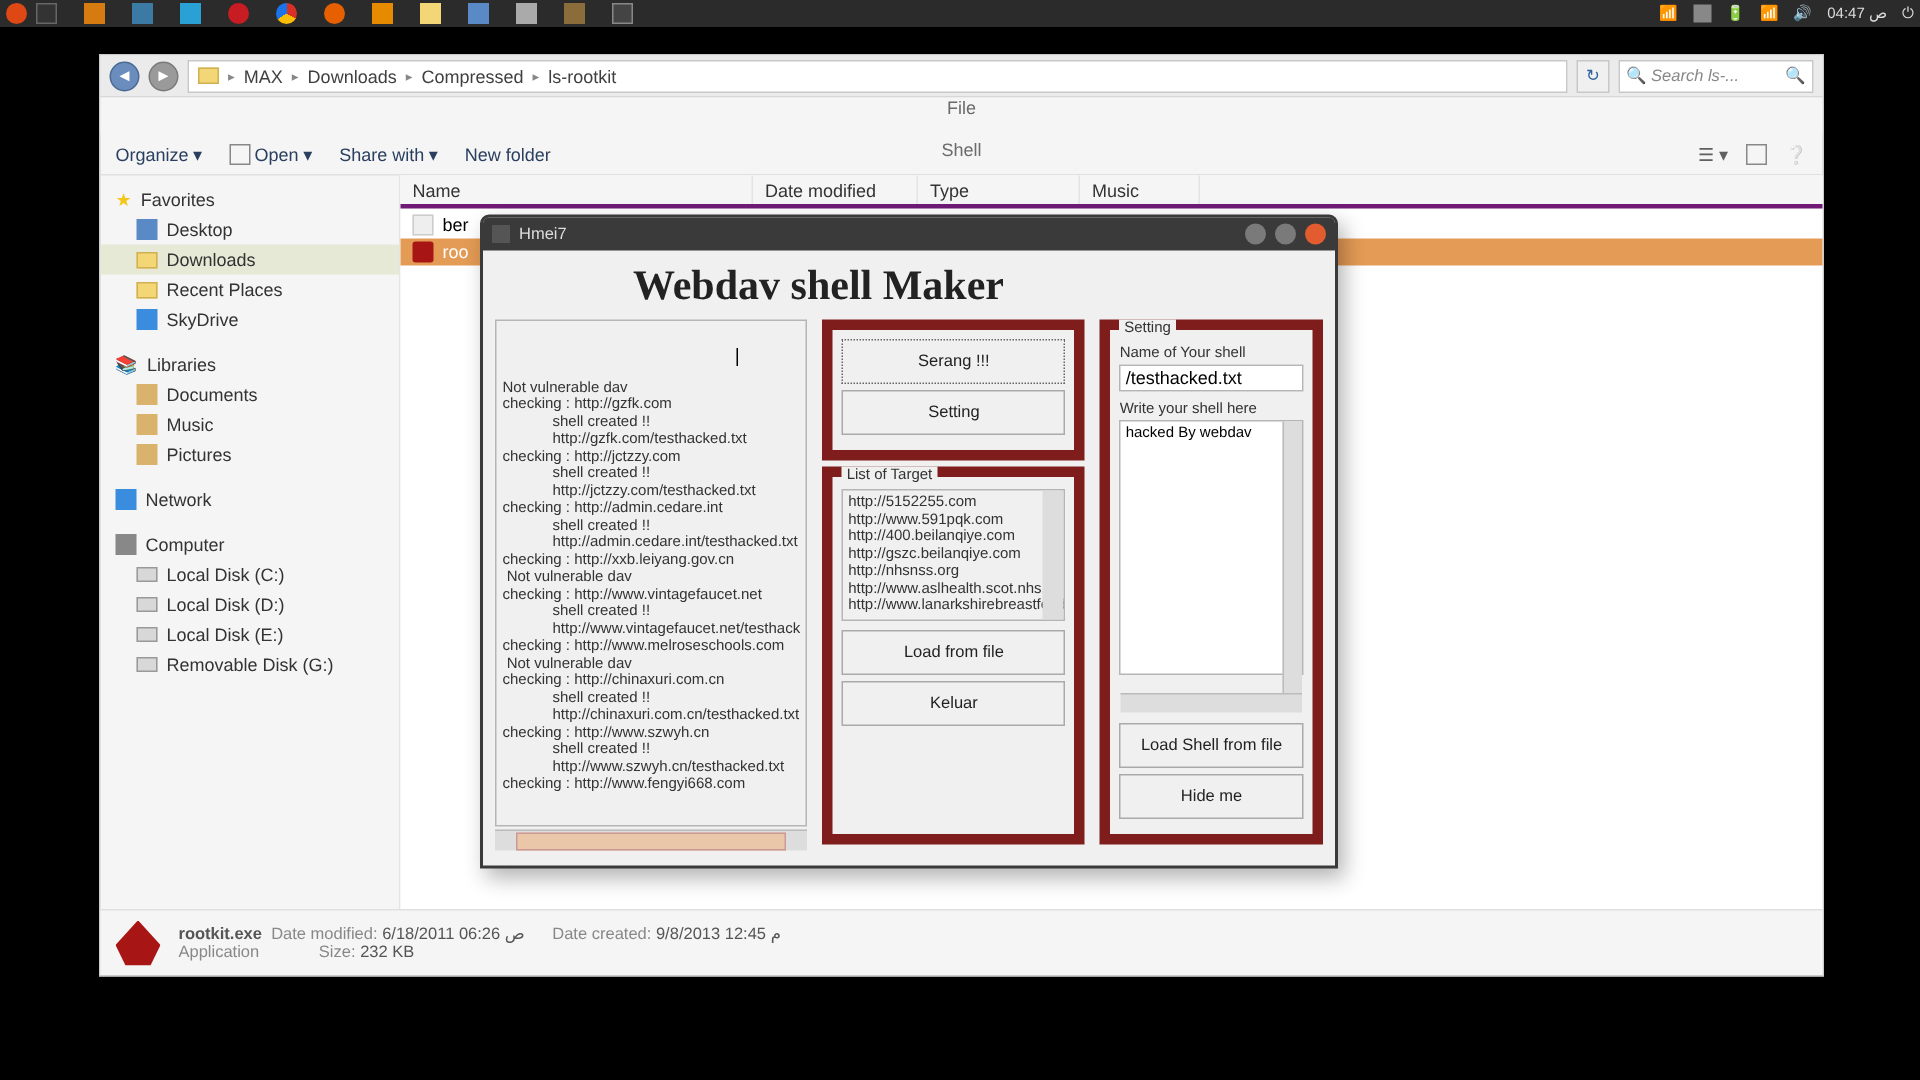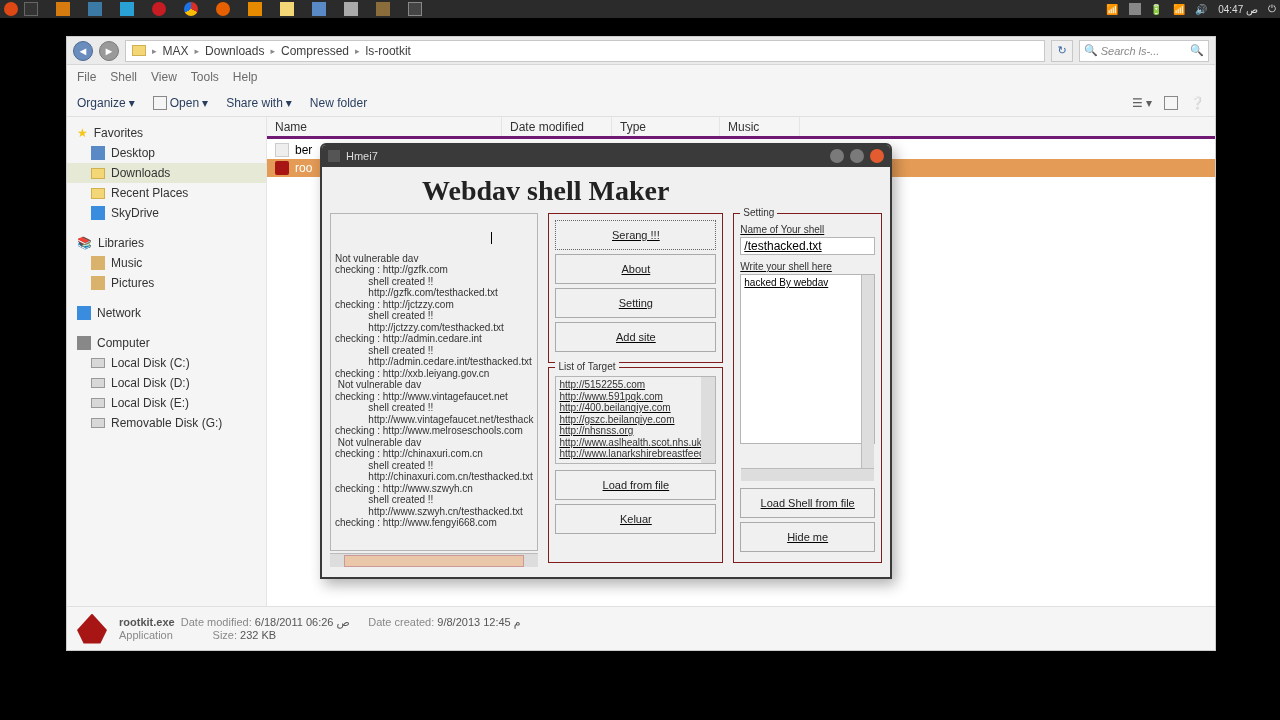--- a/index.html
+++ b/index.html
@@ -16,21 +16,21 @@
 
 .explorer { position:absolute; top:36px; left:66px; width:1150px; height:615px; background:#f5f5f5; border:1px solid #ccc; }
 .explorer .addressbar { height:28px; background:#ebebeb; border-bottom:1px solid #d7d7d7; display:flex; align-items:center; padding:0 6px; gap:6px; font-size:12px; color:#404040; }
 .nav-btn { width:20px; height:20px; border-radius:50%; background:#6a8dbe; border:1px solid #4a6a93; display:flex; align-items:center; justify-content:center; color:#fff; font-size:11px; }
 .nav-btn.fwd { background:#9a9a9a; border-color:#7a7a7a; }
 .breadcrumb { flex:1; display:flex; align-items:center; gap:6px; background:#fff; border:1px solid #c8c8c8; height:22px; padding:0 6px; }
 .breadcrumb .sep { color:#888; font-size:9px; }
 .reload-btn { width:22px; height:22px; background:#f0f0f0; border:1px solid #c8c8c8; display:flex; align-items:center; justify-content:center; font-size:11px; color:#3060a0; }
 .searchbox { width:130px; height:22px; background:#fff; border:1px solid #c8c8c8; display:flex; align-items:center; padding:0 4px; font-size:11px; color:#888; gap:3px; }
 
-.menubar { height:24px; background:#f5f5f5; display:flex; align-items:center; gap:14px; padding:0 10px; font-size:12px; color:#6b6b6b; }
+.menubar { height:24px; background:#f5f5f5; display:flex; align-items:center; gap:14px; padding:0 10px; font-size:12px; color:#6b6b6b;flex-direction:column; }
 
 .toolbar { height:28px; border-bottom:1px solid #e0e0e0; display:flex; align-items:center; padding:0 10px; gap:18px; font-size:12px; color:#2a3f5f; }
 .toolbar .btn { display:flex; align-items:center; gap:3px; }
 .toolbar .right { margin-left:auto; display:flex; gap:12px; align-items:center; color:#606060; }
 .icon-sq { width:14px; height:14px; border:1px solid #888; display:inline-block; }
 
 .explorer-body { display:flex; height:calc(100% - 28px - 24px - 28px - 44px); }
 .sidebar { width:200px; border-right:1px solid #e4e4e4; padding:6px 0; font-size:12px; color:#333; overflow:hidden; }
 .sidebar .group { margin-bottom:10px; }
 .sidebar .group-hdr { display:flex; align-items:center; gap:6px; padding:3px 10px; color:#333; }
@@ -64,21 +64,21 @@
 .toolwin h1 { font-family:Georgia,serif; font-weight:bold; font-size:28px; padding:8px 0 6px 100px; color:#222; }
 .toolwin .content { display:flex; gap:10px; padding:0 8px 8px; height:calc(100% - 22px - 48px); }
 .col1 { width:240px; display:flex; flex-direction:column; }
 .col2 { width:175px; display:flex; flex-direction:column; gap:0; }
 .col3 { width:172px; display:flex; flex-direction:column; }
 
 .log { flex:1; background:#f0f0f0; border:1px solid #b5b5b5; font-size:10px; color:#333; padding:4px 4px; overflow:hidden; white-space:pre; line-height:1.15; position:relative; }
 .hscrollbar { height:14px; background:#ddd; border-top:1px solid #bbb; position:relative; margin-top:2px; }
 .hscrollbar .thumb { position:absolute; left:14px; right:14px; top:1px; height:12px; background:#e9c7a8; border:1px solid #c99; }
 
-.grp { border:1px solid #7f1d1d; padding:8px 6px 6px; position:relative; margin-bottom:4px;text-decoration:underline; }
+.grp { border:7px solid #7f1d1d; padding:8px 6px 6px; position:relative; margin-bottom:4px; }
 .grp legend,.grp .lg { position:absolute; top:-7px; left:6px; background:#f0f0f0; padding:0 3px; font-size:10px; color:#333; }
 .btn-std { height:30px; background:#f0f0f0; border:1px solid #aaa; font-size:11px; color:#222; width:100%; text-align:center; line-height:28px; margin-bottom:4px; }
 .btn-std:first-child { margin-top:0; }
 
 .targetlist { height:88px; border:1px solid #b5b5b5; background:#f0f0f0; font-size:10px; color:#333; overflow:hidden; padding:2px 3px; line-height:1.15; position:relative; }
 .targetlist .vscroll { position:absolute; right:0; top:0; bottom:0; width:14px; background:#ddd; }
 
 .label-sm { font-size:10px; color:#333; margin:2px 0 2px; }
 .input-sm { width:100%; height:18px; border:1px solid #b5b5b5; background:#fff; font-size:12px; padding:4px 3px; margin-bottom:4px; }
 .textarea-sm { width:100%; height:170px; border:1px solid #b5b5b5; background:#fff; font-size:10px; padding:2px 3px; resize:none; position:relative; }
@@ -188,20 +188,24 @@
             <span>SkyDrive</span>
           </div>
       </div>
       <div class="group">
         <div class="group-hdr">
             <span class="lib-ico">📚</span>
             <span>Libraries</span>
           </div>
         <div class="item">
             <span class="sb-ico" style="background:#d9b36c"></span>
+            <span>Documents</span>
+          </div>
+        <div class="item">
+            <span class="sb-ico" style="background:#d9b36c"></span>
             <span>Music</span>
           </div>
         <div class="item">
             <span class="sb-ico" style="background:#d9b36c"></span>
             <span>Pictures</span>
           </div>
       </div>
       <div class="group">
         <div class="group-hdr">
             <span class="sb-ico" style="background:#3a8dde"></span>
@@ -279,23 +283,21 @@
         <span class="text-cursor" style="top:18px;left:160px;height:12px"></span>
       <div>Not vulnerable dav</div><div>checking : http://gzfk.com</div><div>            shell created !!</div><div>            http://gzfk.com/testhacked.txt</div><div>checking : http://jctzzy.com</div><div>            shell created !!</div><div>            http://jctzzy.com/testhacked.txt</div><div>checking : http://admin.cedare.int</div><div>            shell created !!</div><div>            http://admin.cedare.int/testhacked.txt</div><div>checking : http://xxb.leiyang.gov.cn</div><div> Not vulnerable dav</div><div>checking : http://www.vintagefaucet.net</div><div>            shell created !!</div><div>            http://www.vintagefaucet.net/testhack</div><div>checking : http://www.melroseschools.com</div><div> Not vulnerable dav</div><div>checking : http://chinaxuri.com.cn</div><div>            shell created !!</div><div>            http://chinaxuri.com.cn/testhacked.txt</div><div>checking : http://www.szwyh.cn</div><div>            shell created !!</div><div>            http://www.szwyh.cn/testhacked.txt</div><div>checking : http://www.fengyi668.com</div></div>
       <div class="hscrollbar">
           <div class="thumb"></div>
         </div>
     </div>
 
     <div class="col2">
       <div class="grp" style="padding-top:6px">
         <div class="btn-std" style="border:1px dotted #666">Serang !!!</div>
-        <div class="btn-std">About</div>
         <div class="btn-std">Setting</div>
-        <div class="btn-std">Add site</div>
       </div>
       <div class="grp" style="flex:1">
         <span class="lg">List of Target</span>
         <div class="targetlist" id="targetlist">
           <div>http://5152255.com</div>
             <div>http://www.591pqk.com</div>
             <div>http://400.beilanqiye.com</div>
             <div>http://gszc.beilanqiye.com</div>
             <div>http://nhsnss.org</div>
             <div>http://www.aslhealth.scot.nhs.uk</div>

